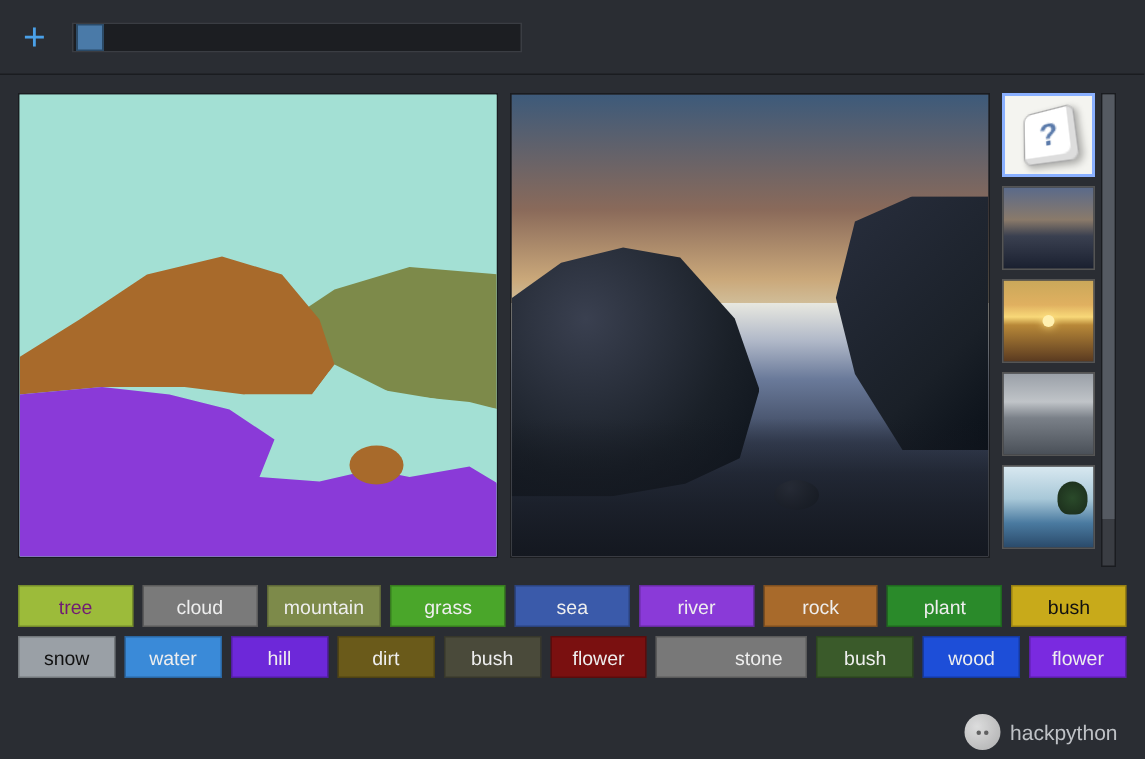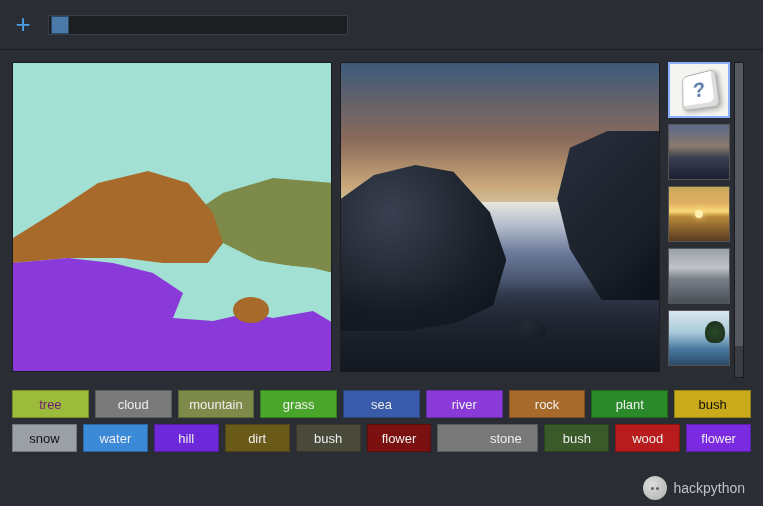--- a/index.html
+++ b/index.html
@@ -249,21 +249,21 @@
     </div>
   <div class="palette-row" id="palette-row-2">
       <div class="palette-btn" style="background: rgb(154, 160, 166); color: rgb(17, 17, 17);">snow</div>
       <div class="palette-btn" style="background: rgb(58, 138, 216); color: rgb(238, 238, 238); text-align: right;">water</div>
       <div class="palette-btn" style="background: #6d28d9; color: rgb(238, 238, 238);">hill</div>
       <div class="palette-btn" style="background: rgb(106, 90, 26); color: rgb(238, 238, 238);">dirt</div>
       <div class="palette-btn" style="background: rgb(74, 74, 58); color: rgb(238, 238, 238);">bush</div>
       <div class="palette-btn" style="background: rgb(122, 16, 16); color: rgb(238, 238, 238);">flower</div>
       <div class="palette-btn" style="background: rgb(120, 120, 120); color: rgb(238, 238, 238); padding-left: 36px;">stone</div>
       <div class="palette-btn" style="background: rgb(58, 90, 42); color: rgb(238, 238, 238);">bush</div>
-      <div class="palette-btn" style="background: #b91c1c; color: rgb(238, 238, 238);">wood</div>
+      <div class="palette-btn" style="background: #1d4ed8; color: rgb(238, 238, 238);">wood</div>
       <div class="palette-btn" style="background: rgb(122, 42, 224); color: rgb(238, 238, 238);">flower</div>
     </div>
 </div>
 
 <div class="watermark">
   <div class="wm-circle">
     <div class="wm-dots">
         <span></span>
         <span></span>
       </div>

